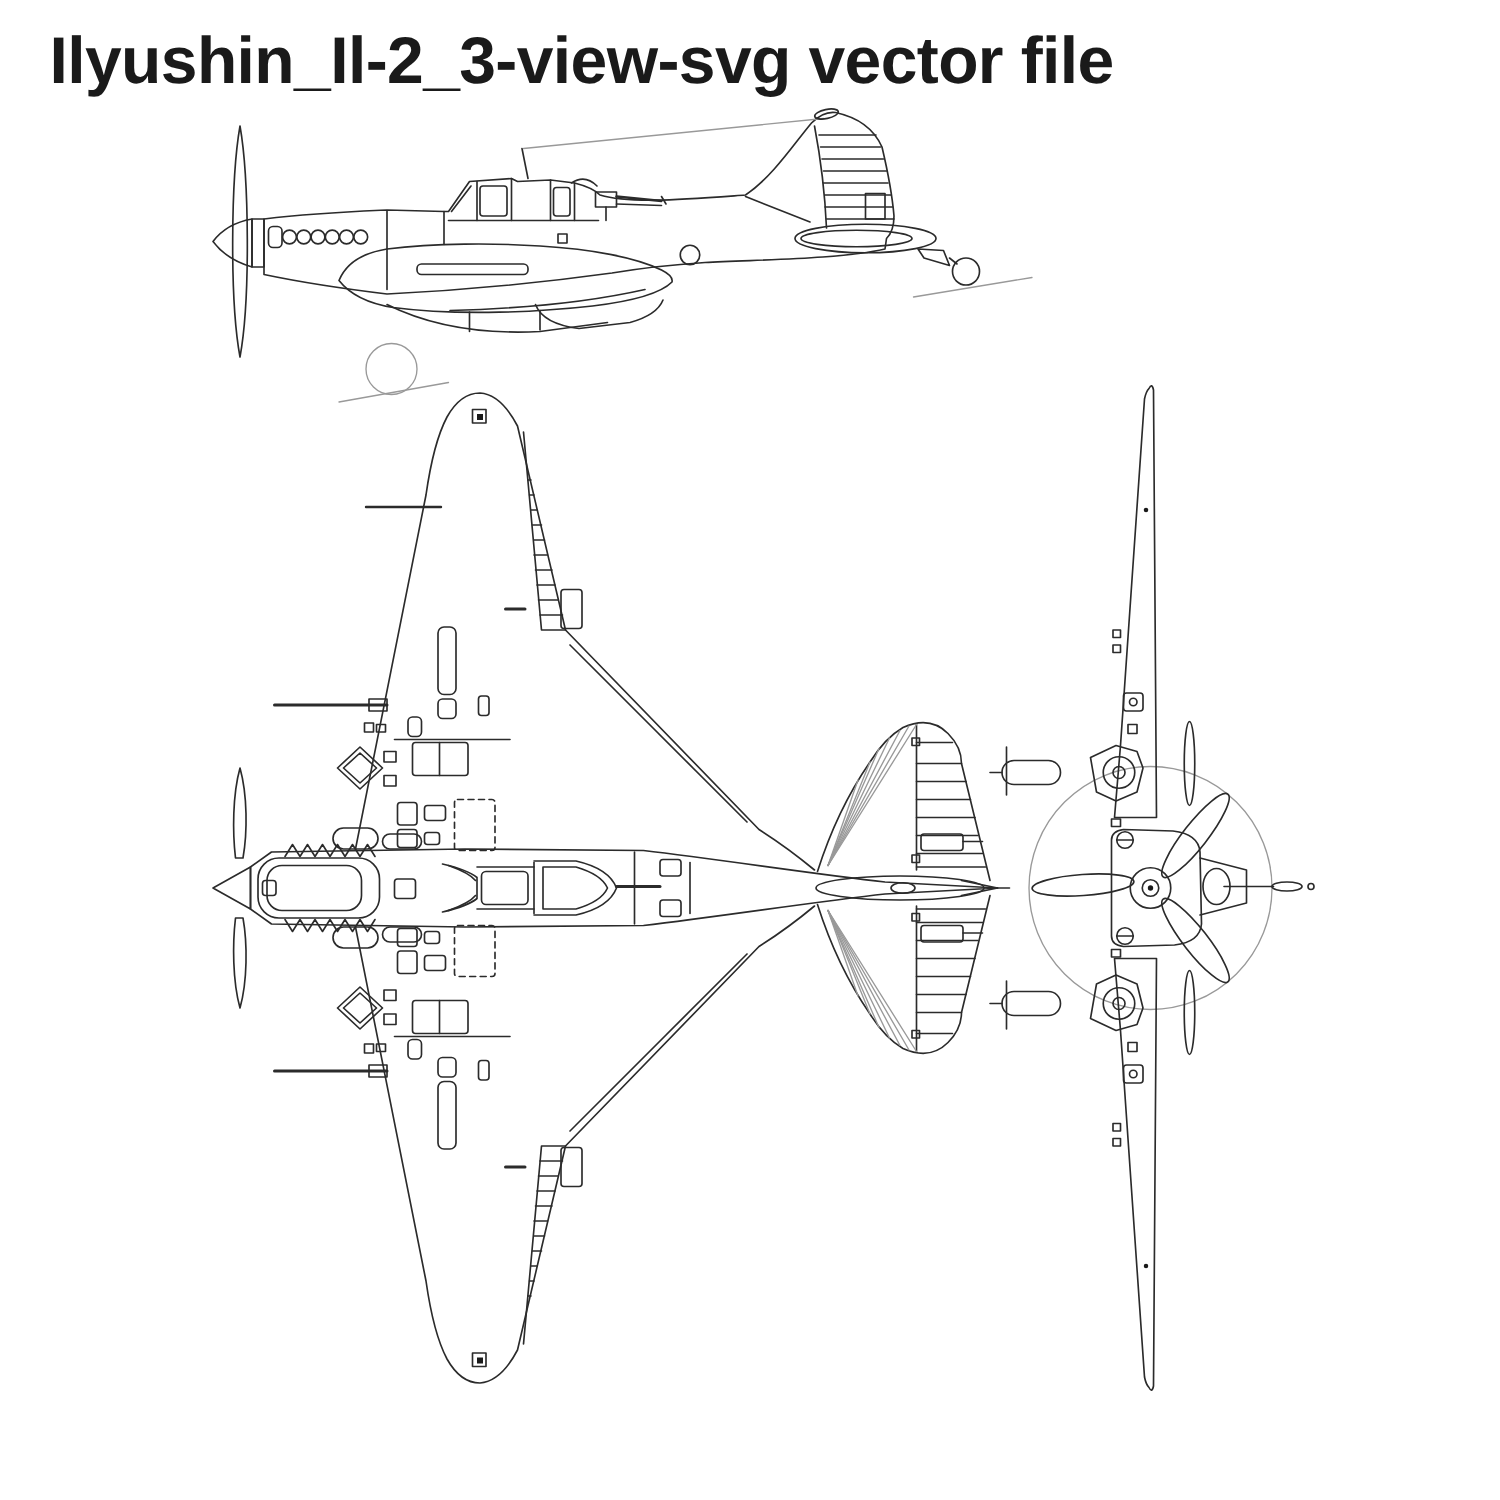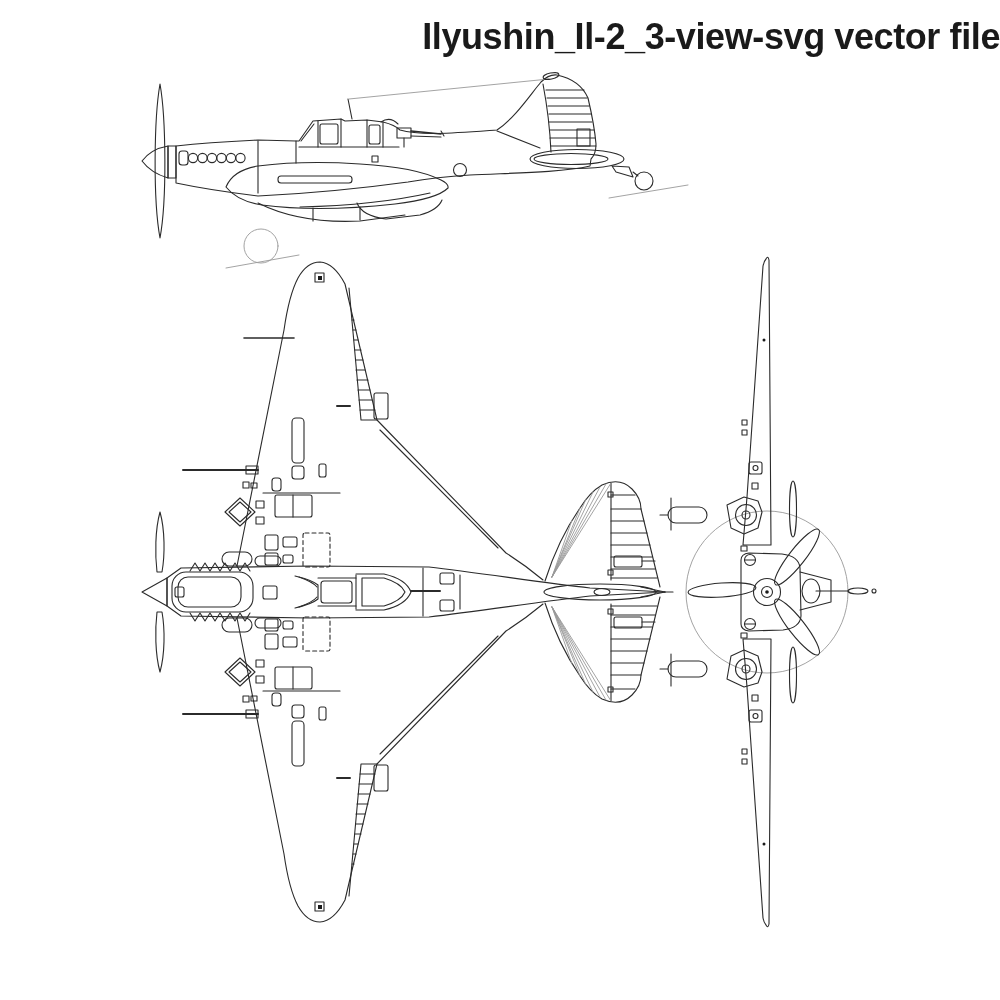--- a/index.html
+++ b/index.html
@@ -1,20 +1,20 @@
 <!DOCTYPE html>
 <html><head>
 <meta charset="utf-8">
 <style>
   html,body{margin:0;padding:0;background:#ffffff;}
   .page{position:relative;width:1000px;height:1000px;background:#ffffff;overflow:hidden;
         font-family:"Liberation Sans",sans-serif;}
-  .title{position:absolute;top:16px;left:0;right:0;margin:0;text-align:right;
-         font-size:36px;font-weight:600;letter-spacing:-0.4px;color:#1a1a1a;
-         font-family:"Liberation Sans",sans-serif;}
+  .title{position:absolute;top:16px;left:0;right:0;margin:0;text-align:left;
+         font-size:44px;font-weight:600;letter-spacing:-0.4px;color:#1a1a1a;
+         font-family:"Liberation Sans",sans-serif;padding-left:33px;}
   svg.blueprint{position:absolute;left:0;top:0;}
   svg.blueprint *{fill:none;stroke:#2b2b2b;stroke-width:1.1;stroke-linecap:round;stroke-linejoin:round;}
   svg.blueprint g{stroke:none;}
   svg.blueprint .s2{stroke-width:2;}
   svg.blueprint .s16{stroke-width:1.6;}
   svg.blueprint .lt{stroke:#999999;stroke-width:0.9;}
   svg.blueprint .fl{fill:#1a1a1a;stroke:none;}
   svg.blueprint .dash{stroke-dasharray:4 3;}
 </style>
 </head>

